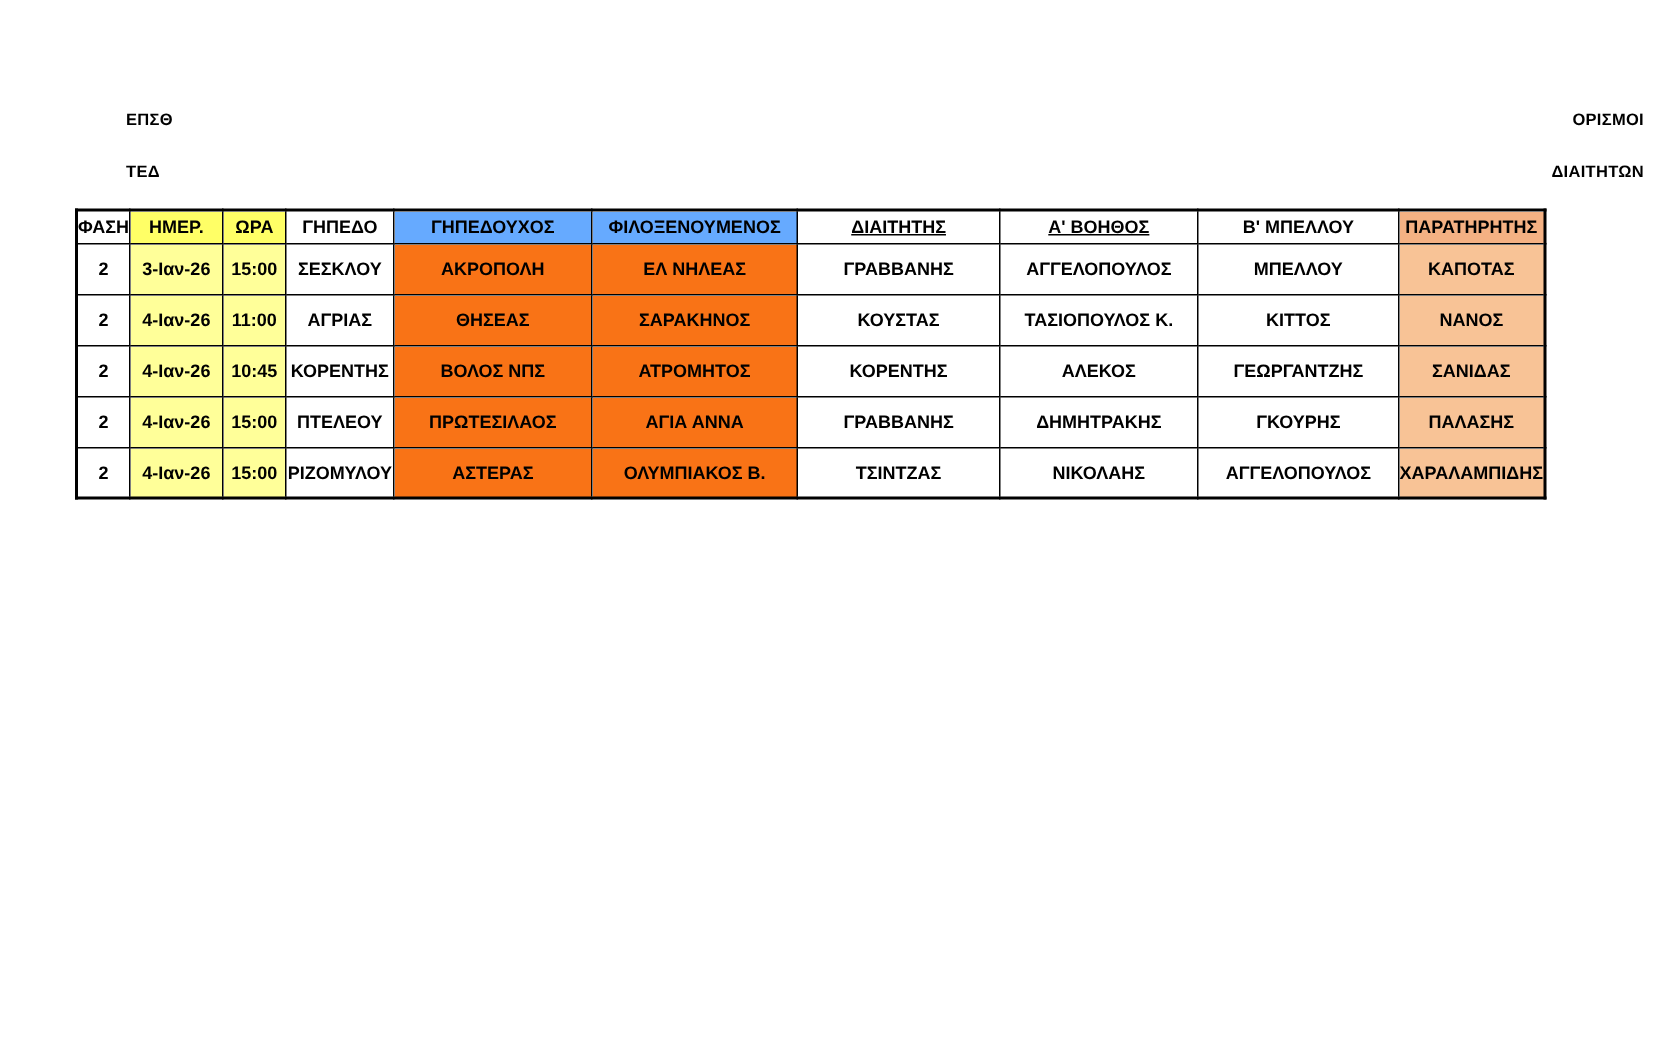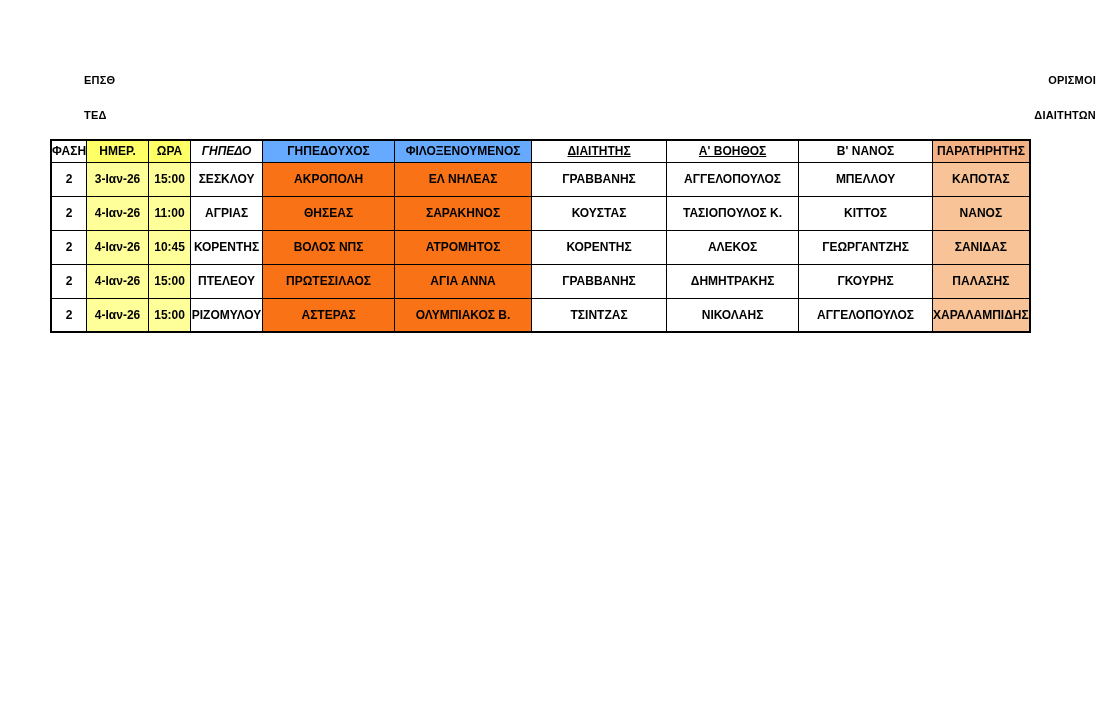--- a/index.html
+++ b/index.html
@@ -82,21 +82,21 @@
   }
   table.sched thead th {
     height: 22px;
     font-size: 12px;
   }
 
   
   .c-fasi   { width: 32px; }
   .c-imer   { width: 62px; }
   .c-ora    { width: 42px; }
-  .c-gipedo { width: 72px; font-style: italic; }
+  .c-gipedo { width: 72px; }
   .c-gipedouxos { width: 132px; }
   .c-filox  { width: 137px; }
   .c-diaitis{ width: 135px; text-decoration: underline; }
   .c-voith1 { width: 132px; text-decoration: underline; }
   .c-voith2 { width: 134px; }
   .c-parat  { width: 88px; }
 
   
   th.h-fasi { background: #ffffff; font-size: 8px; }
   th.h-yellow { background: #ffff66; }
@@ -135,21 +135,21 @@
       <thead>
         <tr>
           <th class="c-fasi h-fasi">ΦΑΣΗ</th>
           <th class="c-imer h-yellow">ΗΜΕΡ.</th>
           <th class="c-ora h-yellow">ΩΡΑ</th>
           <th class="c-gipedo h-white">ΓΗΠΕΔΟ</th>
           <th class="c-gipedouxos h-blue">ΓΗΠΕΔΟΥΧΟΣ</th>
           <th class="c-filox h-blue">ΦΙΛΟΞΕΝΟΥΜΕΝΟΣ</th>
           <th class="c-diaitis h-white">ΔΙΑΙΤΗΤΗΣ</th>
           <th class="c-voith1 h-white">Α' ΒΟΗΘΟΣ</th>
-          <th class="c-voith2 h-white">Β' ΝΑΝΟΣ</th>
+          <th class="c-voith2 h-white">Β' ΜΠΕΛΛΟΥ</th>
           <th class="c-parat h-orange">ΠΑΡΑΤΗΡΗΤΗΣ</th>
         </tr>
       </thead>
       <tbody>
         <tr>
           <td class="d-white fasi">2</td>
           <td class="d-yellow">3-Ιαν-26</td>
           <td class="d-yellow">15:00</td>
           <td class="d-white small">ΣΕΣΚΛΟΥ</td>
           <td class="d-blue">ΑΚΡΟΠΟΛΗ</td>

